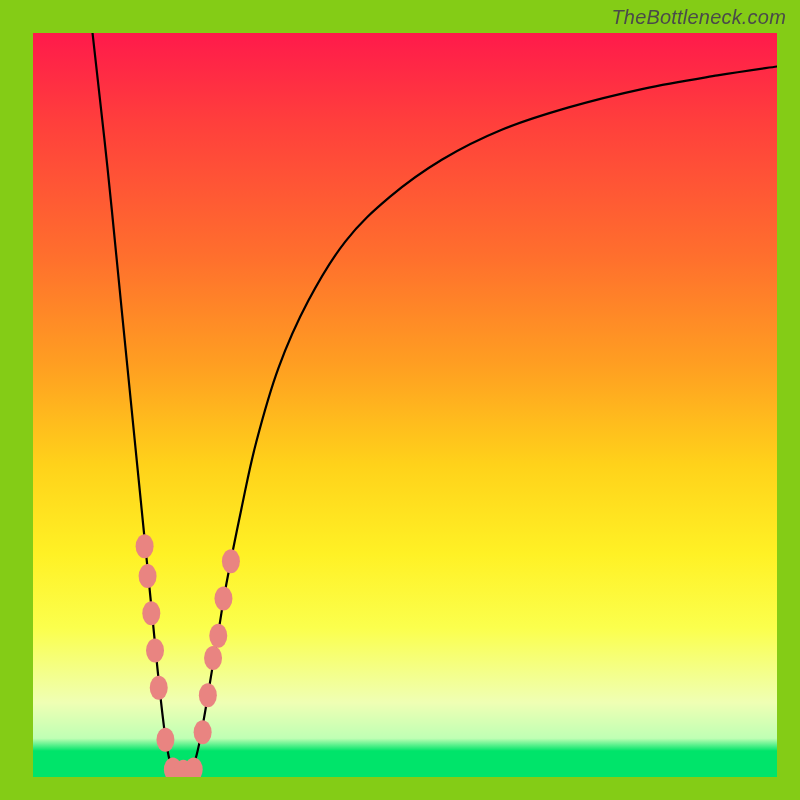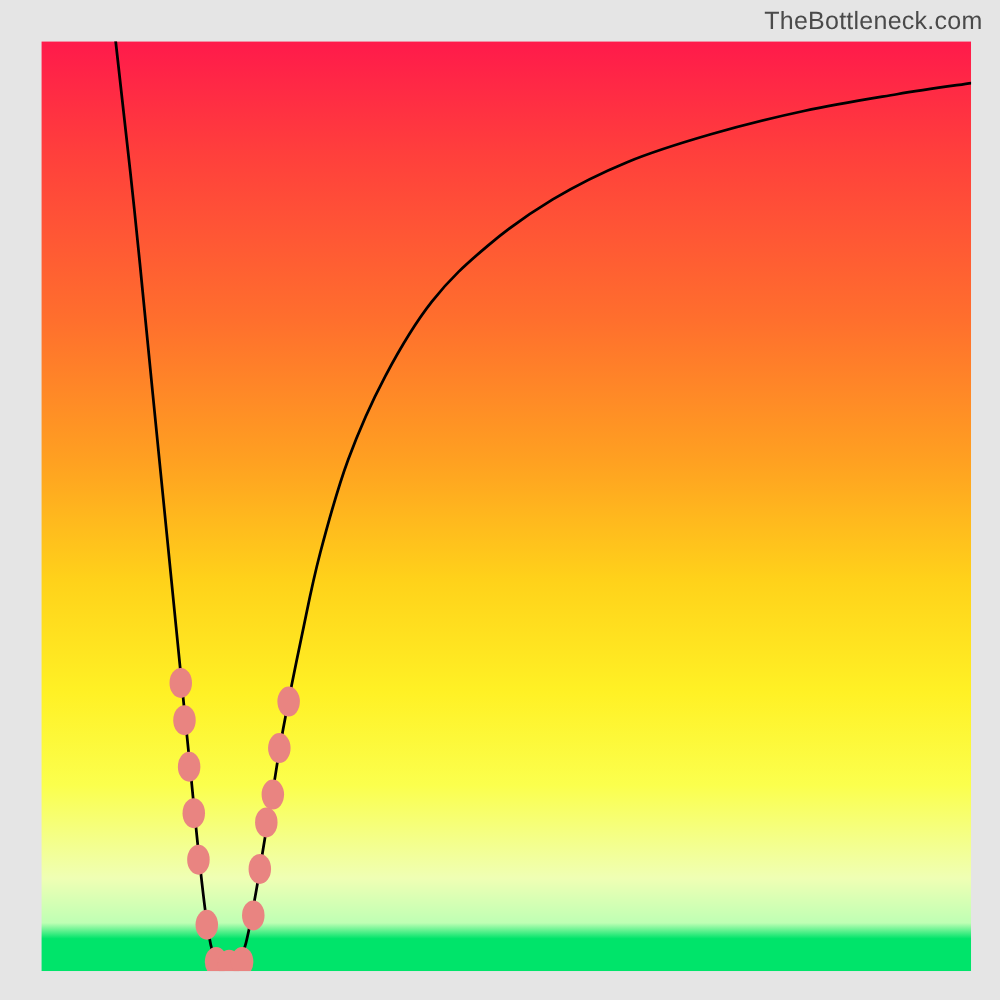--- a/index.html
+++ b/index.html
@@ -9,21 +9,22 @@
     height: 800px;
     overflow: hidden;
     background: #000;
     font-family: Arial, Helvetica, sans-serif;
   }
   .frame {
     position: absolute;
     top: 0; left: 0;
     width: 800px;
     height: 800px;
-    background: #e5e5e5;
+    background: #84cc16;
+    font-style: italic;
   }
   .plot {
     position: absolute;
     top: 33px;
     left: 33px;
     width: 744px;
     height: 744px;
     overflow: hidden;
   }
   .gradient {

